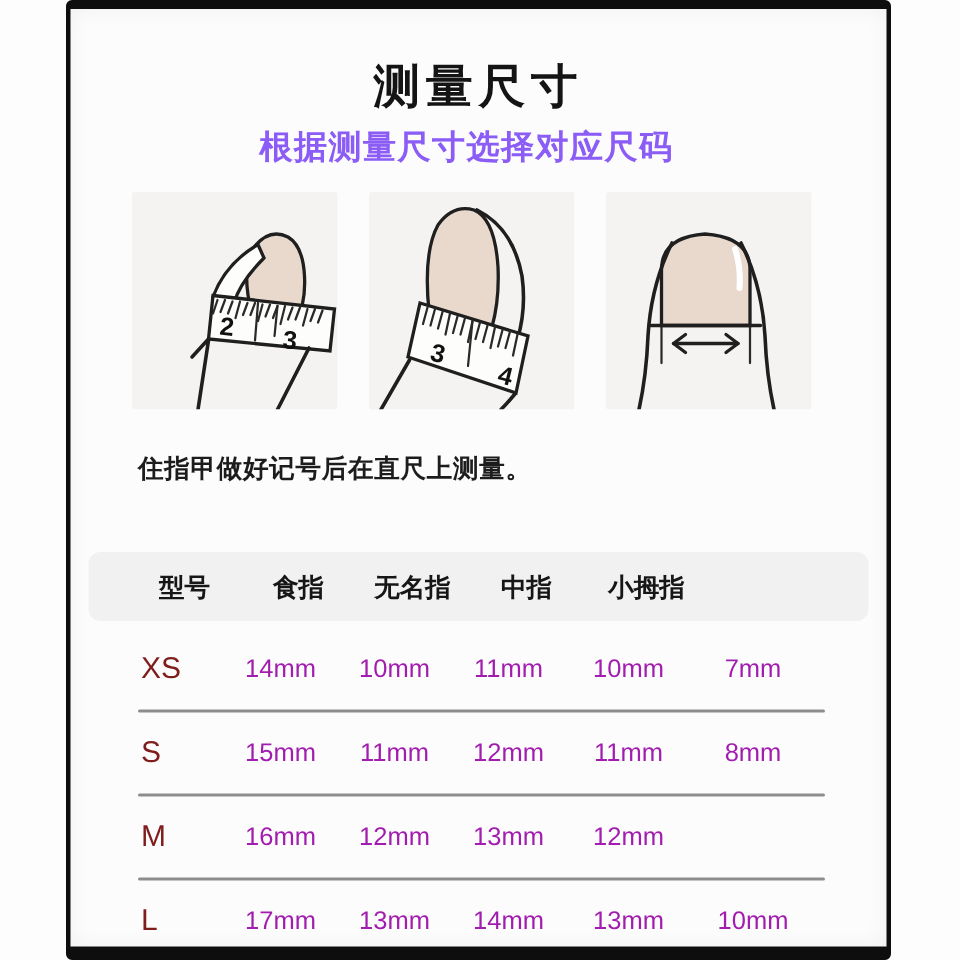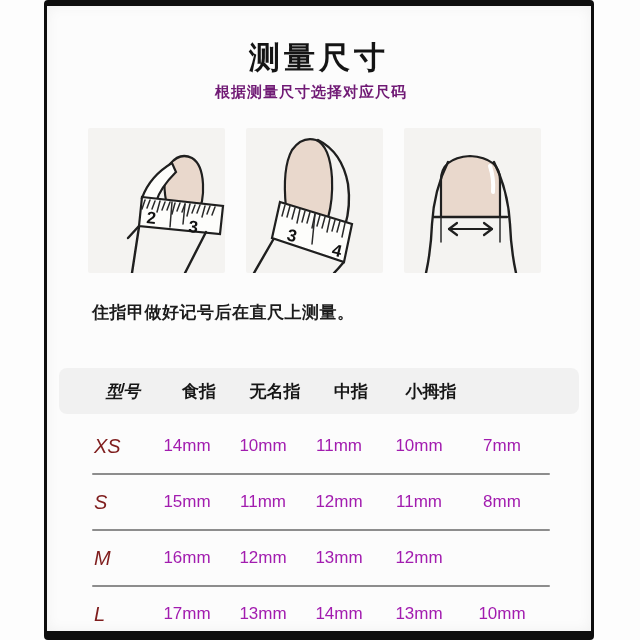--- a/index.html
+++ b/index.html
@@ -8,37 +8,37 @@
   .stage { position:relative; width:640px; height:640px; background:#fdfdfd; }
 
   .card { position:absolute; left:44px; top:0; width:550px; height:640px;
     background:#fcfcfc; border:3px solid #0e0e0e; border-top-width:6px; border-bottom-width:9px;
     border-radius:4px; box-shadow: inset 0 0 14px rgba(0,0,0,0.05); }
   .card-inner { position:absolute; inset:0; }
 
   .title { position:absolute; top:31px; left:0; right:0; text-align:center;
     font-size:31px; font-weight:800; letter-spacing:4px; color:#141414; }
   .subtitle { position:absolute; top:77px; left:0; right:16px; text-align:center;
-    font-size:15px; font-weight:700; letter-spacing:1px; color:#701a75; }
+    font-size:22px; font-weight:700; letter-spacing:1px; color:#8b5cf6; }
 
   .illus-row { position:absolute; top:122px; left:41px; display:flex; gap:21px; }
   .illus-panel { width:137px; height:145px; background:#f4f3f1; border-radius:2px; overflow:hidden; }
   .illus-panel svg { display:block; }
   .ln { stroke:#1f1f1f; stroke-width:2.4; fill:none; stroke-linecap:round; }
   .ln-thin { stroke:#2a2a2a; stroke-width:1.5; fill:none; stroke-linecap:round; }
   .tape { fill:#fdfdfb; stroke:#1f1f1f; stroke-width:2.2; }
   .nail { fill:#e9d8cc; stroke:#1f1f1f; stroke-width:2.2; }
   .tape-num { font-family:"Liberation Sans",sans-serif; font-size:17px; font-weight:700; fill:#111; }
 
   .instructions { position:absolute; top:293px; left:45px; right:30px;
     font-size:17px; font-weight:700; line-height:28px; color:#1c1c1c; letter-spacing:0.5px; }
 
   .size-grid { display:grid; grid-template-columns:70px 80px 72px 80px 80px 86px;
     padding-left:30px; align-items:center; }
-  .size-grid .c0 { text-align:left; padding-left:17px;font-style:italic; }
+  .size-grid .c0 { text-align:left; padding-left:17px; }
   .size-grid .c { text-align:center; }
 
   .table-header { position:absolute; top:362px; left:12px; right:12px; height:46px;
     background:#f1f1f1; border-radius:8px; }
   .table-header .size-grid { height:46px; font-size:17px; font-weight:700; color:#161616; }
 
   .table-body { position:absolute; top:413px; left:0; right:0; bottom:0; overflow:hidden; }
   .size-row { height:54px; }
   .size-row .size-grid { height:54px; }
   .size-label { font-size:20px; font-weight:500; color:#7f1d1d; }

